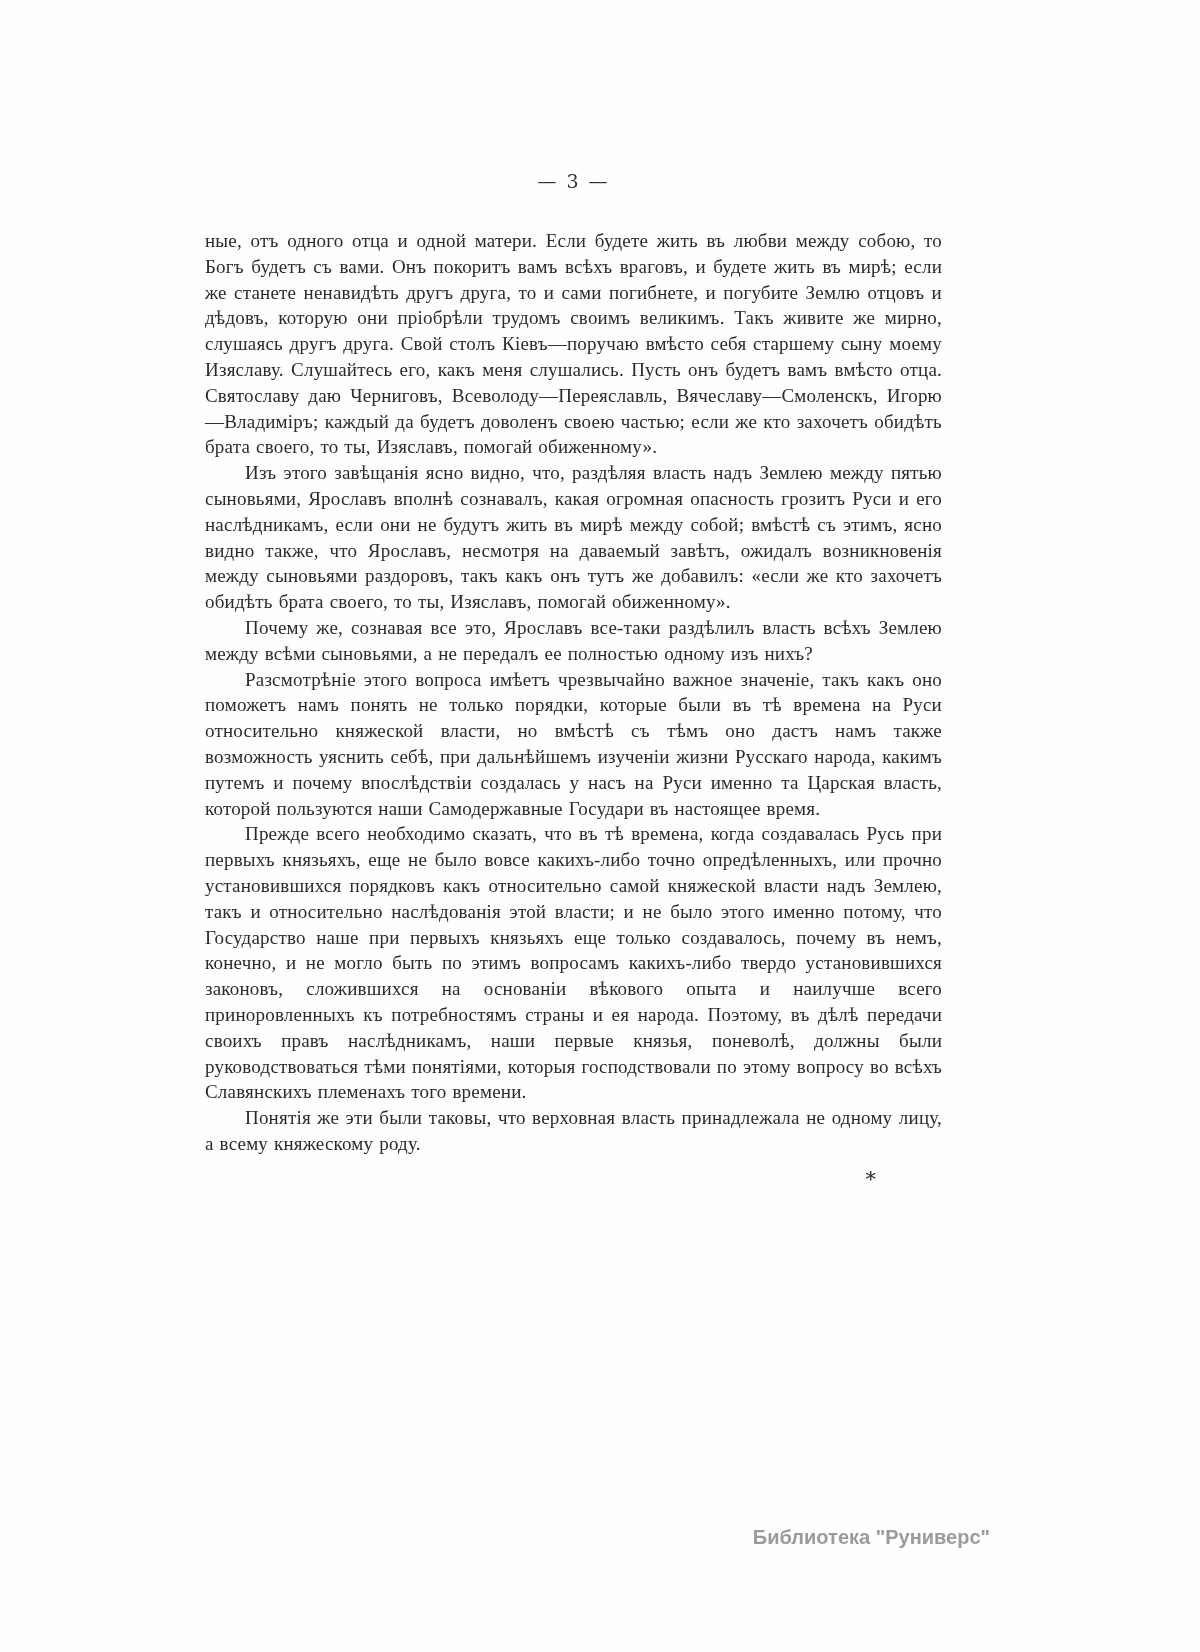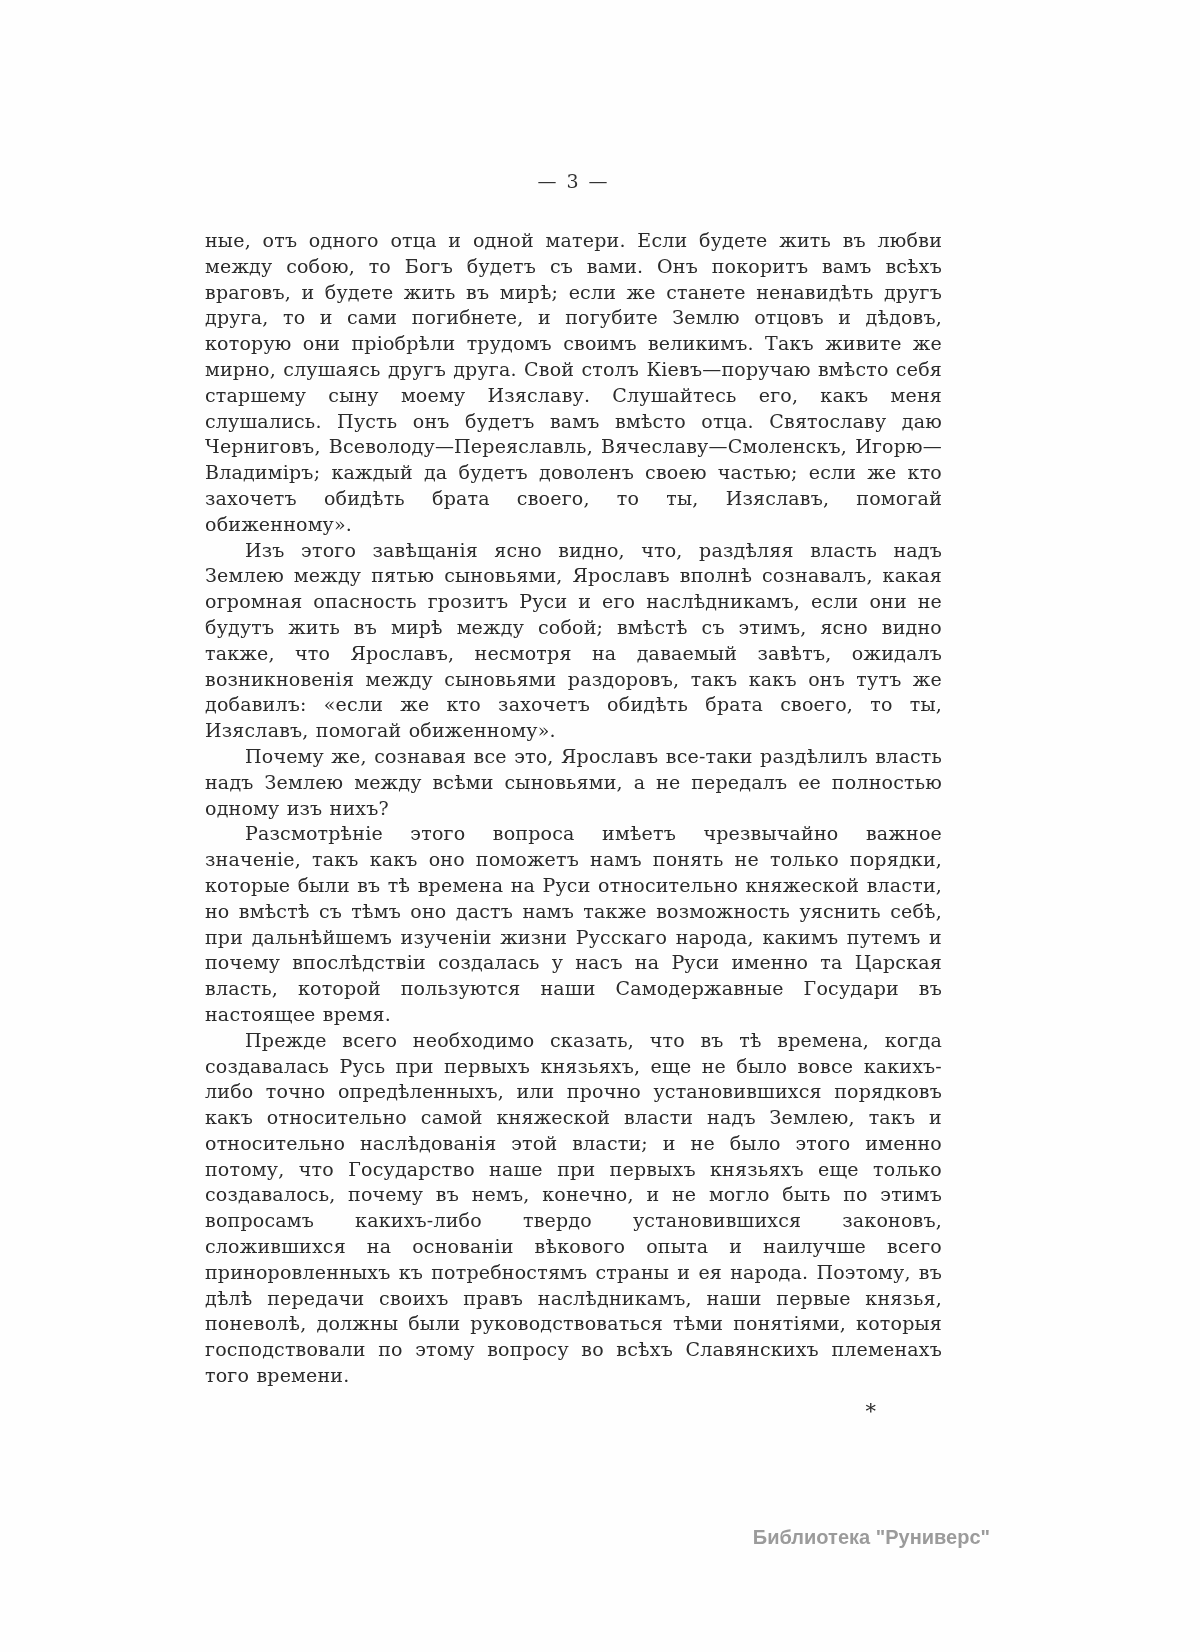--- a/index.html
+++ b/index.html
@@ -34,20 +34,21 @@
     color: #333333;
   }
   .body-text p {
     margin: 0;
     font-size: 19px;
     line-height: 25.8px;
     text-align: justify;
     text-indent: 40px;
     letter-spacing: 0.2px;
     word-spacing: 1px;
+    font-family: Liberation Serif, serif;
   }
   .body-text p.continuation {
     text-indent: 0;
   }
   .signature-mark {
     margin-top: 10px;
     padding-right: 66px;
     text-align: right;
     font-size: 21px;
     color: #2b2b2b;
@@ -64,20 +65,21 @@
 </style>
 </head>
 <body>
 
 <div class="page">
   <div class="text-column">
     <div class="page-number">— 3 —</div>
     <div class="body-text">
       <p class="continuation">ные, отъ одного отца и одной матери. Если будете жить въ любви между собою, то Богъ будетъ съ вами. Онъ покоритъ вамъ всѣхъ враговъ, и будете жить въ мирѣ; если же станете ненавидѣть другъ друга, то и сами погибнете, и погубите Землю отцовъ и дѣдовъ, которую они пріобрѣли трудомъ своимъ великимъ. Такъ живите же мирно, слушаясь другъ друга. Свой столъ Кіевъ—поручаю вмѣсто себя старшему сыну моему Изяславу. Слушайтесь его, какъ меня слушались. Пусть онъ будетъ вамъ вмѣсто отца. Святославу даю Черниговъ, Всеволоду—Переяславль, Вячеславу—Смоленскъ, Игорю—Владиміръ; каждый да будетъ доволенъ своею частью; если же кто захочетъ обидѣть брата своего, то ты, Изяславъ, помогай обиженному».</p>
       <p>Изъ этого завѣщанія ясно видно, что, раздѣляя власть надъ Землею между пятью сыновьями, Ярославъ вполнѣ сознавалъ, какая огромная опасность грозитъ Руси и его наслѣдникамъ, если они не будутъ жить въ мирѣ между собой; вмѣстѣ съ этимъ, ясно видно также, что Ярославъ, несмотря на даваемый завѣтъ, ожидалъ возникновенія между сыновьями раздоровъ, такъ какъ онъ тутъ же добавилъ: «если же кто захочетъ обидѣть брата своего, то ты, Изяславъ, помогай обиженному».</p>
-      <p>Почему же, сознавая все это, Ярославъ все-таки раздѣлилъ власть надъ Землею между всѣми сыновьями, а не передалъ ее полностью одному изъ нихъ?</p>
+      <p>Почему же, сознавая все это, Ярославъ все-таки раздѣлилъ власть всѣхъ Землею между всѣми сыновьями, а не передалъ ее полностью одному изъ нихъ?</p>
       <p>Разсмотрѣніе этого вопроса имѣетъ чрезвычайно важное значеніе, такъ какъ оно поможетъ намъ понять не только порядки, которые были въ тѣ времена на Руси относительно княжеской власти, но вмѣстѣ съ тѣмъ оно дастъ намъ также возможность уяснить себѣ, при дальнѣйшемъ изученіи жизни Русскаго народа, какимъ путемъ и почему впослѣдствіи создалась у насъ на Руси именно та Царская власть, которой пользуются наши Самодержавные Государи въ настоящее время.</p>
       <p>Прежде всего необходимо сказать, что въ тѣ времена, когда создавалась Русь при первыхъ князьяхъ, еще не было вовсе какихъ-либо точно опредѣленныхъ, или прочно установившихся порядковъ какъ относительно самой княжеской власти надъ Землею, такъ и относительно наслѣдованія этой власти; и не было этого именно потому, что Государство наше при первыхъ князьяхъ еще только создавалось, почему въ немъ, конечно, и не могло быть по этимъ вопросамъ какихъ-либо твердо установившихся законовъ, сложившихся на основаніи вѣкового опыта и наилучше всего приноровленныхъ къ потребностямъ страны и ея народа. Поэтому, въ дѣлѣ передачи своихъ правъ наслѣдникамъ, наши первые князья, поневолѣ, должны были руководствоваться тѣми понятіями, которыя господствовали по этому вопросу во всѣхъ Славянскихъ племенахъ того времени.</p>
+      <p>Понятія же эти были таковы, что верховная власть принадлежала не одному лицу, а всему княжескому роду.</p>
     </div>
     <div class="signature-mark">*</div>
   </div>
   <div class="watermark">Библиотека "Руниверс"</div>
 </div>
 
 </body></html>

